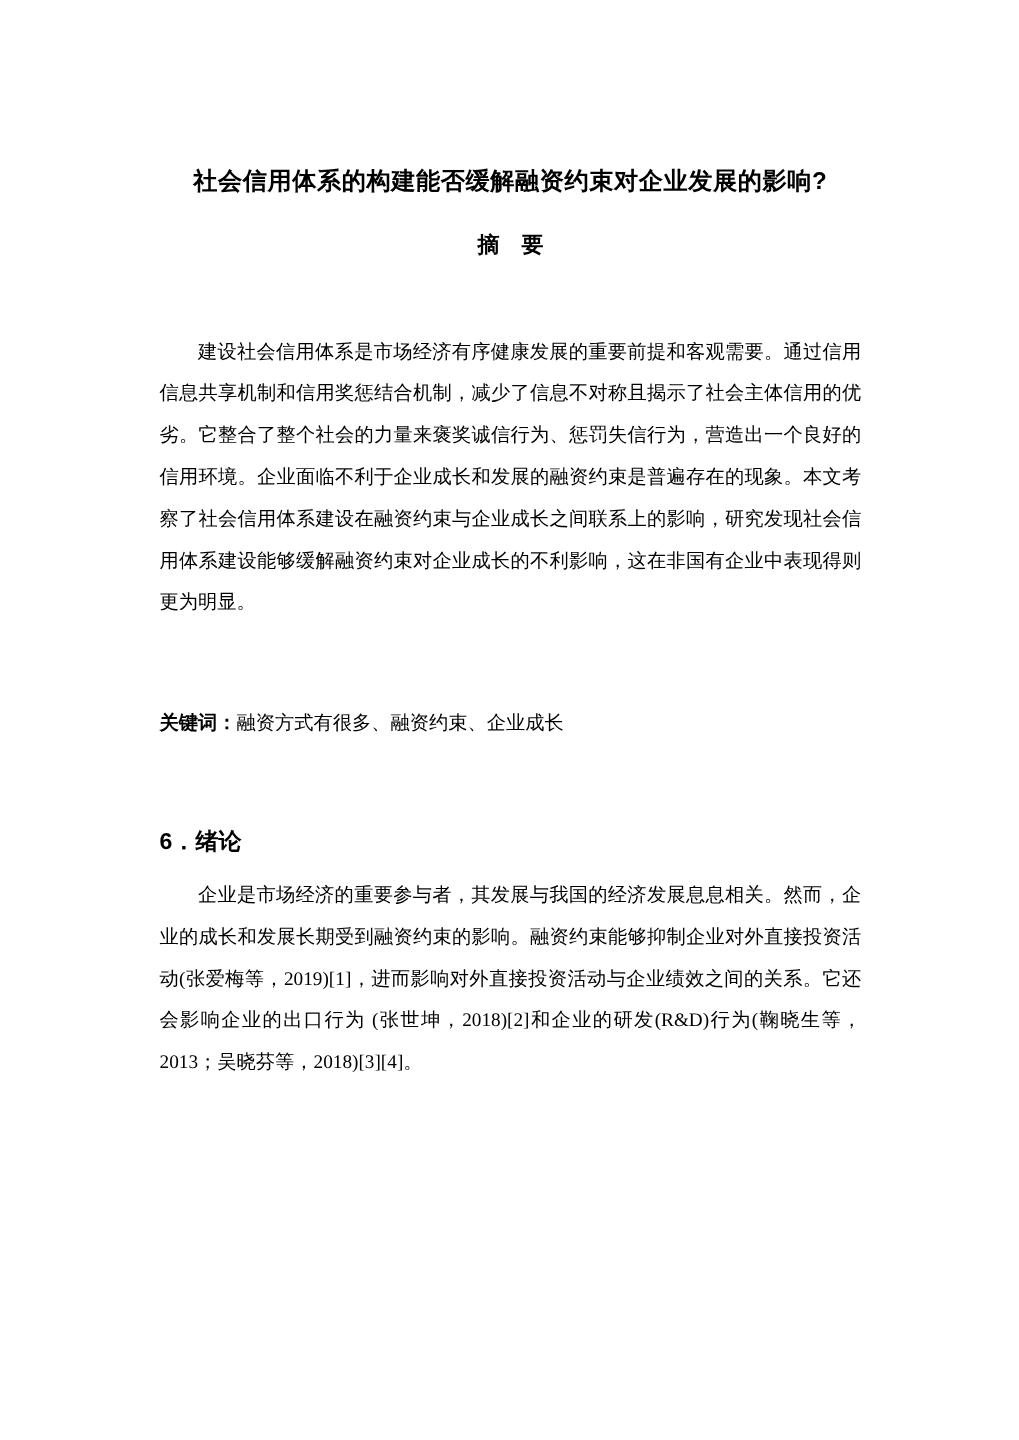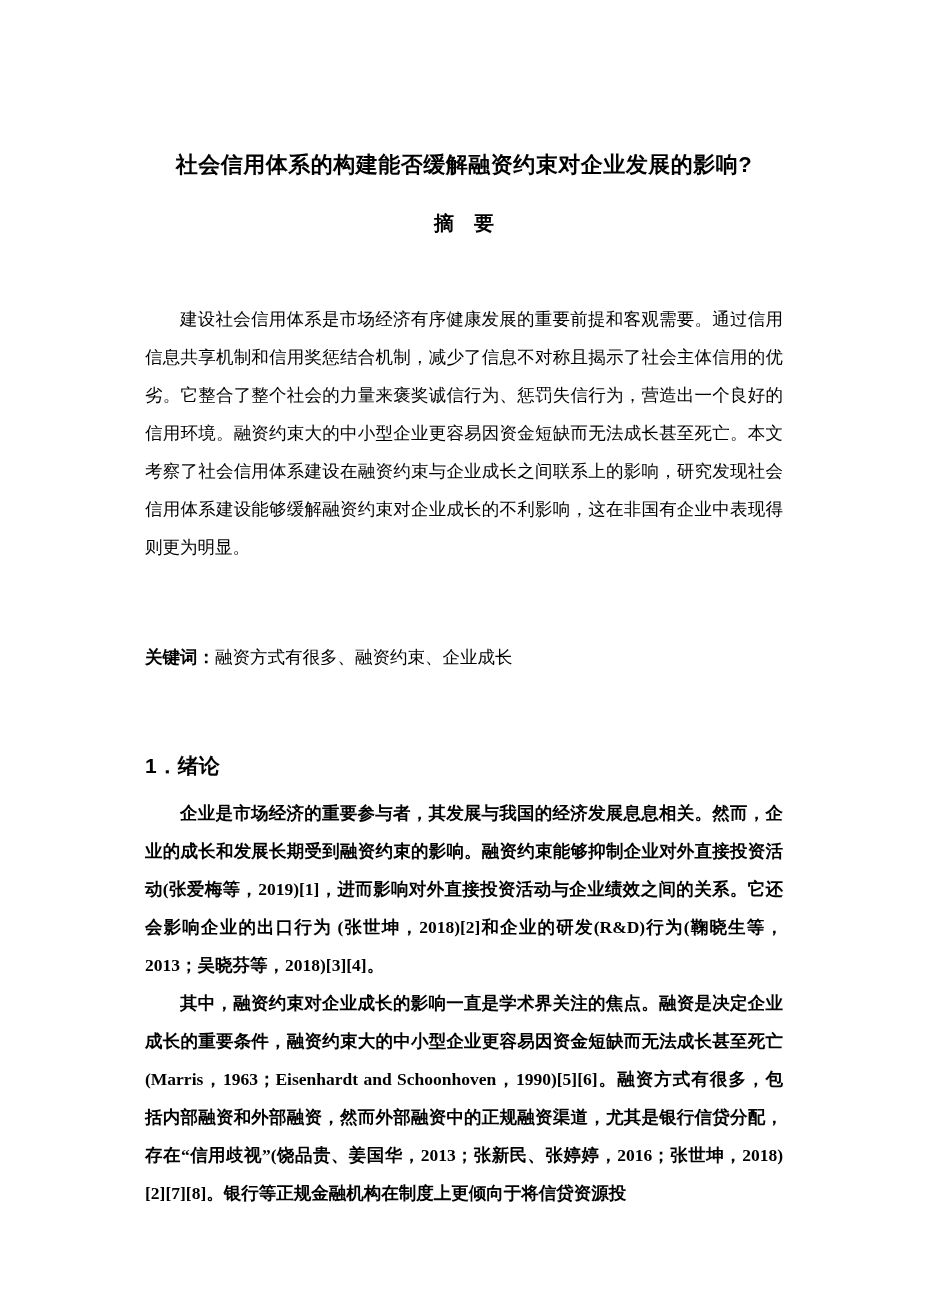--- a/index.html
+++ b/index.html
@@ -58,37 +58,35 @@
     font-size: 21px;
     font-weight: bold;
     line-height: 28px;
   }
   .body-para {
     margin: 0;
     font-size: 17.5px;
     line-height: 38px;
     text-align: justify;
     text-indent: 2em;
-    font-weight: bold;
   }
 </style>
 </head>
 <body>
 
 <div class="page">
 
   <h1 class="title">社会信用体系的构建能否缓解融资约束对企业发展的影响?</h1>
 
   <h2 class="abstract-heading">摘　要</h2>
 
-  <p class="abstract">建设社会信用体系是市场经济有序健康发展的重要前提和客观需要。通过信用信息共享机制和信用奖惩结合机制，减少了信息不对称且揭示了社会主体信用的优劣。它整合了整个社会的力量来褒奖诚信行为、惩罚失信行为，营造出一个良好的信用环境。融资约束大的中小型企业更容易因资金短缺而无法成长甚至死亡。本文考察了社会信用体系建设在融资约束与企业成长之间联系上的影响，研究发现社会信用体系建设能够缓解融资约束对企业成长的不利影响，这在非国有企业中表现得则更为明显。</p>
+  <p class="abstract">建设社会信用体系是市场经济有序健康发展的重要前提和客观需要。通过信用信息共享机制和信用奖惩结合机制，减少了信息不对称且揭示了社会主体信用的优劣。它整合了整个社会的力量来褒奖诚信行为、惩罚失信行为，营造出一个良好的信用环境。企业面临不利于企业成长和发展的融资约束是普遍存在的现象。本文考察了社会信用体系建设在融资约束与企业成长之间联系上的影响，研究发现社会信用体系建设能够缓解融资约束对企业成长的不利影响，这在非国有企业中表现得则更为明显。</p>
 
   <p class="keywords">
     <span class="kw-label">关键词：</span><span>融资方式有很多、融资约束、企业成长</span>
   </p>
 
-  <h3 class="section-heading">1．绪论</h3>
+  <h3 class="section-heading">6．绪论</h3>
 
   <p class="body-para">企业是市场经济的重要参与者，其发展与我国的经济发展息息相关。然而，企业的成长和发展长期受到融资约束的影响。融资约束能够抑制企业对外直接投资活动(张爱梅等，2019)[1]，进而影响对外直接投资活动与企业绩效之间的关系。它还会影响企业的出口行为 (张世坤，2018)[2]和企业的研发(R&amp;D)行为(鞠晓生等，2013；吴晓芬等，2018)[3][4]。</p>
 
-  <p class="body-para">其中，融资约束对企业成长的影响一直是学术界关注的焦点。融资是决定企业成长的重要条件，融资约束大的中小型企业更容易因资金短缺而无法成长甚至死亡(Marris，1963；Eisenhardt and Schoonhoven，1990)[5][6]。融资方式有很多，包括内部融资和外部融资，然而外部融资中的正规融资渠道，尤其是银行信贷分配，存在“信用歧视”(饶品贵、姜国华，2013；张新民、张婷婷，2016；张世坤，2018)[2][7][8]。银行等正规金融机构在制度上更倾向于将信贷资源投</p>
 
 </div>
 
 </body></html>

